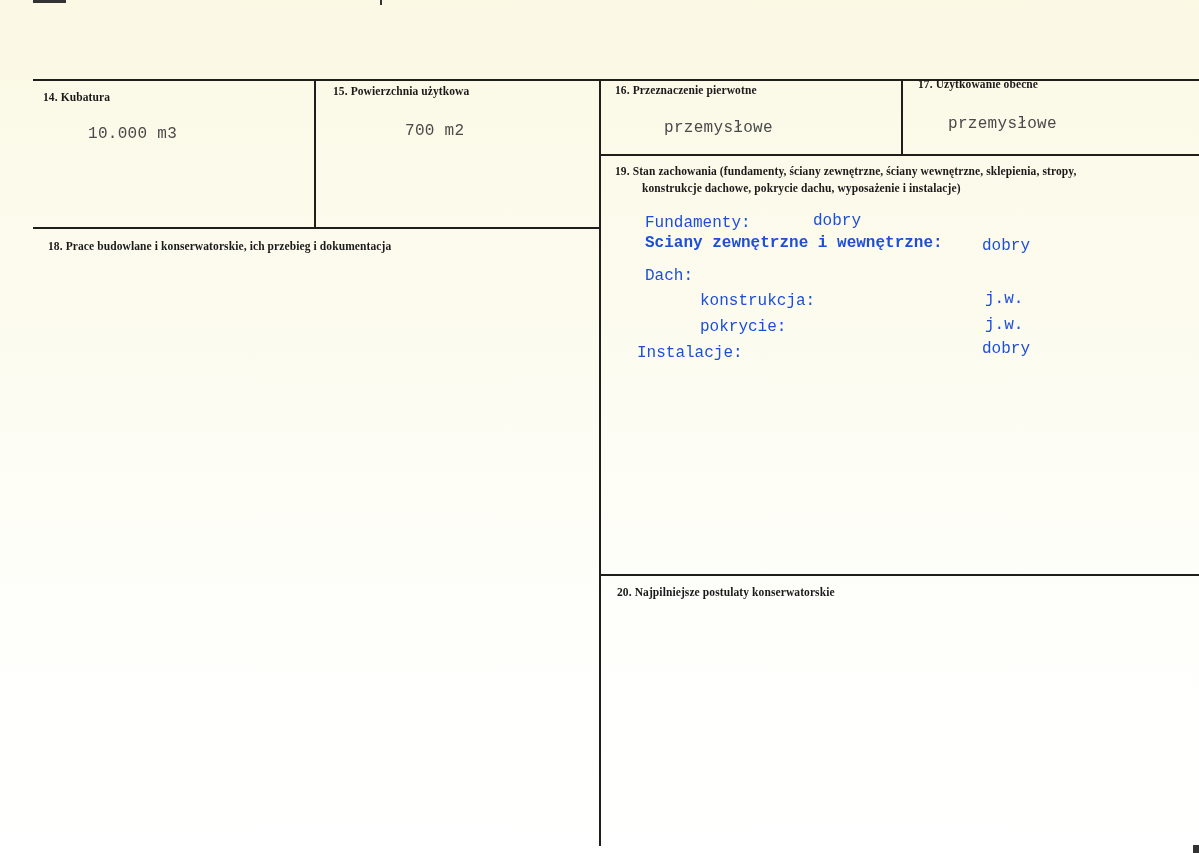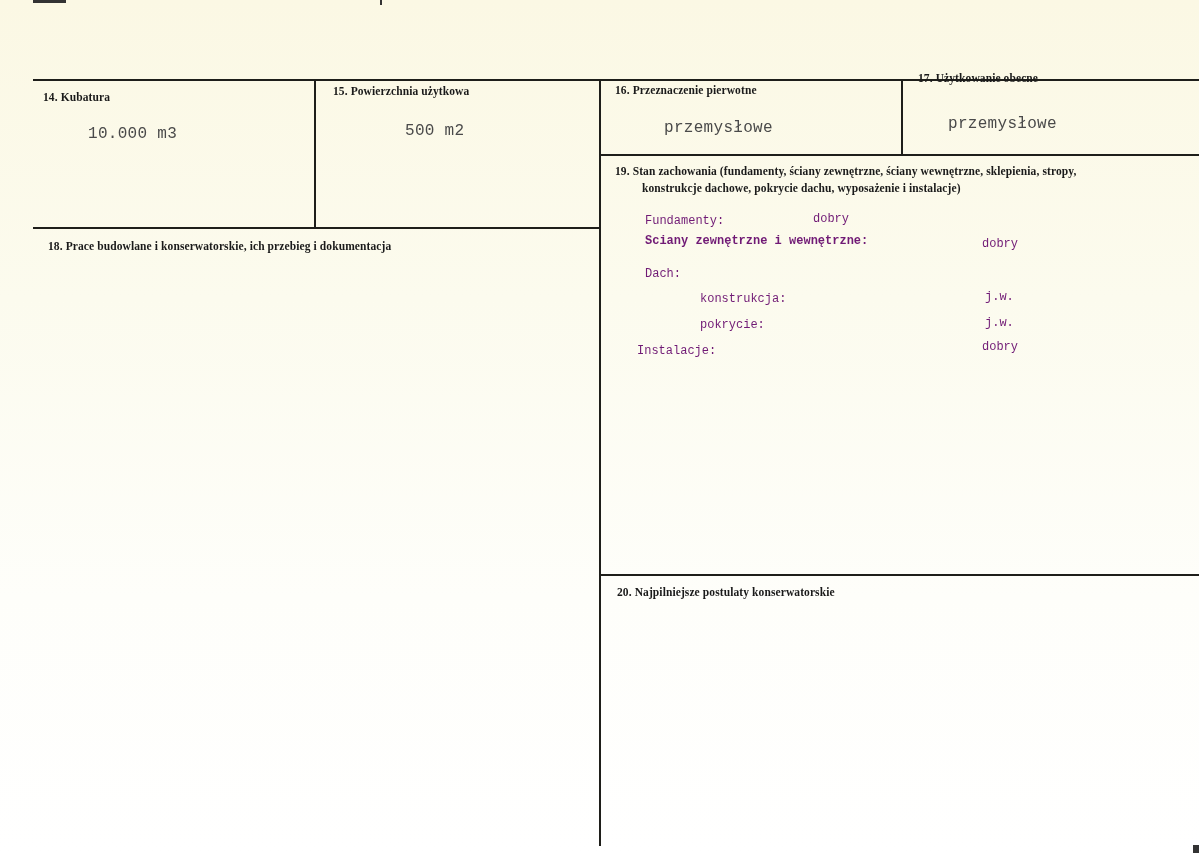--- a/index.html
+++ b/index.html
@@ -13,21 +13,21 @@
   .v { width: 2px; }
   .label {
     position: absolute; font-family: "Liberation Serif", serif; font-weight: bold;
     font-size: 11.5px; color: #1a1a1a; white-space: nowrap; letter-spacing: 0.1px;
   }
   .typed {
     position: absolute; font-family: "Liberation Mono", monospace; font-size: 16px;
     color: #4a4a4a; white-space: pre; letter-spacing: 0.3px;
   }
   .typed-block { line-height: 26px; }
-  .cond-row { position: absolute; font-family: "Liberation Mono", monospace; font-size: 12px; color: #701a75; white-space: pre; }
+  .cond-row { position: absolute; font-family: "Liberation Mono", monospace; font-size: 16px; color: #1d4ed8; white-space: pre; }
   .mark { position: absolute; background: #333; }
   .cell { position: absolute; }
 </style>
 </head>
 <body>
 
 <div class="mark" style="left:33px; top:0; width:33px; height:3px;"></div>
 <div class="mark" style="left:380px; top:0; width:2px; height:5px;"></div>
 
 <div class="line h" style="left:33px; top:79px; width:1166px;"></div>
@@ -39,30 +39,30 @@
 <div class="line h" style="left:599px; top:574px; width:600px;"></div>
 <div class="mark" style="left:1193px; top:845px; width:6px; height:8px;"></div>
 
 <div class="cell">
   <div class="label" style="left:43px; top:91px;">14. Kubatura</div>
   <div class="typed" style="left:88px; top:125px;">10.000 m3</div>
 </div>
 
 <div class="cell">
   <div class="label" style="left:333px; top:85px;">15. Powierzchnia użytkowa</div>
-  <div class="typed" style="left:405px; top:122px;">500 m2</div>
+  <div class="typed" style="left:405px; top:122px;">700 m2</div>
 </div>
 
 <div class="cell">
   <div class="label" style="left:615px; top:84px;">16. Przeznaczenie pierwotne</div>
   <div class="typed" style="left:664px; top:119px;">przemysłowe</div>
 </div>
 
 <div class="cell">
-  <div class="label" style="left:918px; top:72px;">17. Użytkowanie obecne</div>
+  <div class="label" style="left:918px; top:78px;">17. Użytkowanie obecne</div>
   <div class="typed" style="left:948px; top:115px;">przemysłowe</div>
 </div>
 
 <div class="cell">
   <div class="label" style="left:48px; top:240px;">18. Prace budowlane i konserwatorskie, ich przebieg i dokumentacja</div>
   <div class="typed typed-block" style="left:90px; top:279px;">
   </div>
 </div>
 
 <div class="cell">

